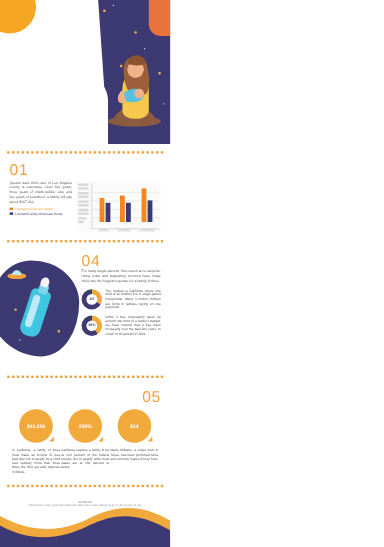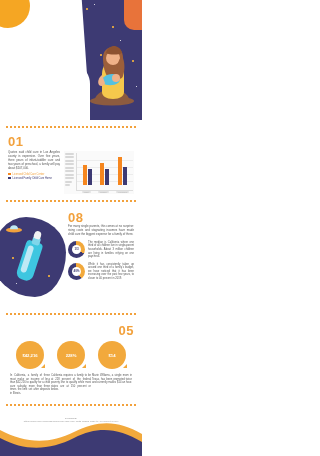--- a/index.html
+++ b/index.html
@@ -18,21 +18,21 @@
   .whitefold2{position:absolute;left:-30px;top:52px;width:120px;height:80px;background:#fff;border-radius:0 40% 0 0;}
   .woman{position:absolute;right:4px;bottom:14px;width:52px;height:62px;}
   .corner-tab{position:absolute;right:0;top:0;width:18px;height:30px;background:#e8733a;border-radius:0 0 0 10px;}
 
   
   .dots{height:1px;margin:0 6px;border-top:2px dotted #f2a13c;}
   .dotrow{padding:6px 0;}
 
   
   .sec{position:relative;padding:0 8px;box-sizing:border-box;width:142px;}
-  .num{font-size:13px;font-weight:bold;color:#f2a13c;letter-spacing:.5px;line-height:14px;}
+  .num{font-size:13px;font-weight:normal;color:#f2a13c;letter-spacing:.5px;line-height:14px;}
   .num.right{text-align:right;}
   .body-txt{font-size:2.9px;line-height:3.9px;color:#555;text-align:justify;}
   .body-txt.sm{font-size:2.7px;line-height:3.6px;}
 
   
   .s1{display:flex;gap:4px;align-items:flex-start;margin-top:2px;}
   .s1-left{width:52px;}
   .chart-wrap{flex:1;background:#fafafa;padding:2px 1px 1px 1px;box-sizing:border-box;}
   .chart{position:relative;height:38px;display:flex;align-items:flex-end;}
   .yaxis{width:11px;height:100%;display:flex;flex-direction:column;justify-content:space-between;padding-bottom:5px;box-sizing:border-box;}
@@ -203,21 +203,21 @@
         <i style="position:absolute;left:8px;top:72px;width:1.2px;height:1.2px;background:#fff;border-radius:50%;"></i>
         <div class="bottle">
           <div class="b-body"></div>
           <div class="b-inner"></div>
           <div class="b-neck"></div>
           <div class="b-nip"></div>
         </div>
       </div>
 
       <div class="s2-right">
-        <div class="num">08</div>
+        <div class="num">04</div>
         <div class="body-txt">For many single parents, this comes at no surprise: rising costs and stagnating incomes have made child care the biggest expense for a family of three.</div>
 
         <div class="fact">
           <div class="donut" style="background:conic-gradient(#f2a93c 0% 33%, #3d3a73 33% 100%);">
             <div class="hole"></div>
             <span class="pv">1/3</span>
           </div>
           <div class="body-txt sm">The median is California where one third of all children live in single-parent households. About 3 million children are living in families relying on one paycheck.</div>
         </div>
 

